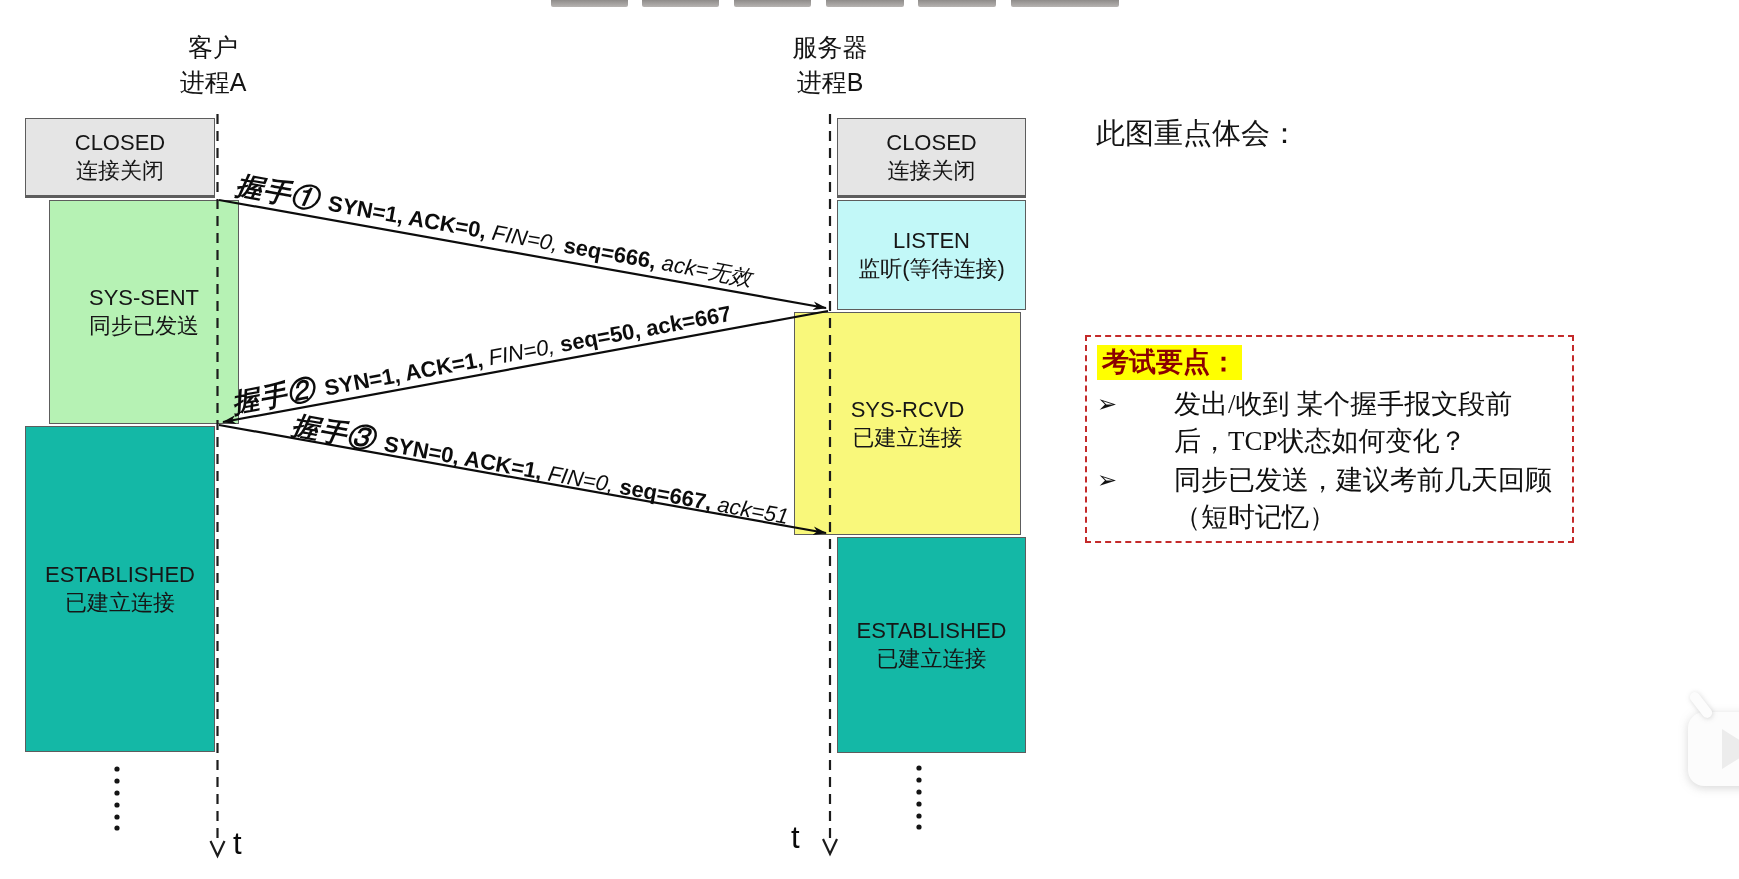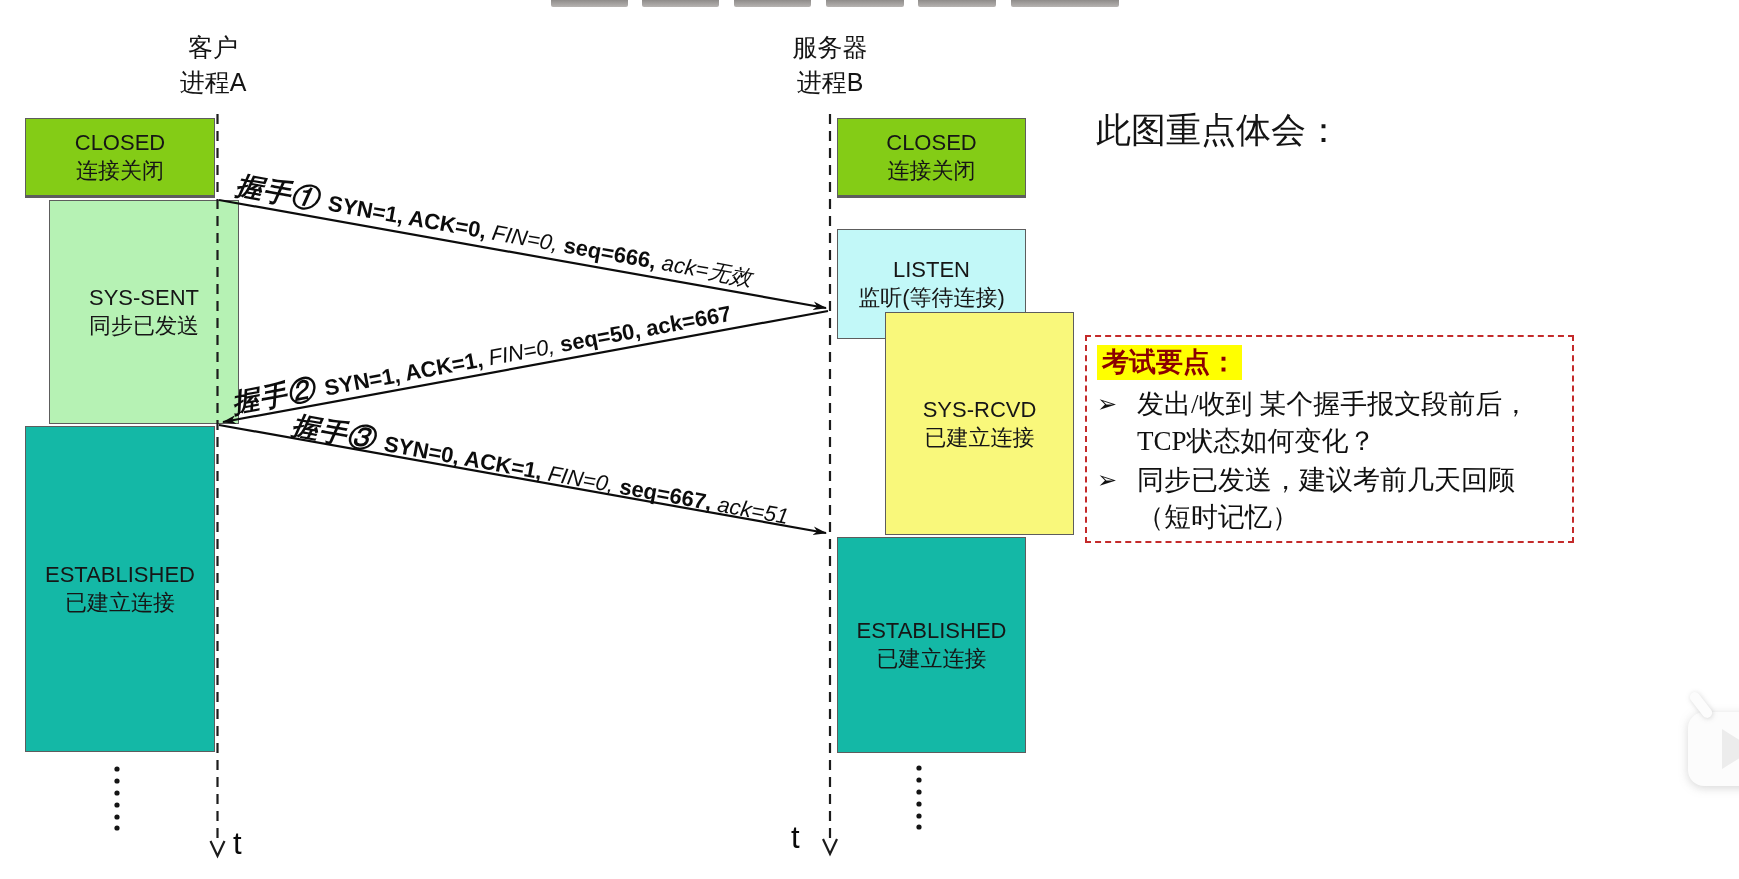--- a/index.html
+++ b/index.html
@@ -12,58 +12,58 @@
           background:linear-gradient(#8f8c8a,#b7b4b2);}
 
   
   .col-title{position:absolute;width:220px;text-align:center;
              font-size:25px;line-height:35px;color:#141414;}
 
   
   .state-box{position:absolute;border:1.6px solid #5d5d5d;box-sizing:border-box;
              display:flex;flex-direction:column;align-items:center;justify-content:center;
              font-size:22px;line-height:28px;text-align:center;color:#161616;}
-  .gray{background:#84cc16;border-bottom-width:3px;}
+  .gray{background:#e5e5e5;border-bottom-width:3px;}
   .green{background:#b6f2b4;margin-left:24px;}
   .purple{background:#14b8a6;}
-  .cyan{background:#c2f8f8;margin-top:29px;}
+  .cyan{background:#c2f8f8;}
   .yellow{background:#f9f87b;}
 
   
   svg.layer{position:absolute;left:0;top:0;z-index:1;}
 
   
   .arrow-label{position:absolute;z-index:2;white-space:nowrap;height:34px;line-height:34px;
                transform-origin:0 50%;font-size:22px;color:#0c0c0c;}
   .arrow-label .hand{font-size:27px;font-weight:700;font-style:italic;letter-spacing:1px;padding-right:10px;}
   .arrow-label .b{font-weight:700;}
   .arrow-label .i{font-style:italic;font-weight:400;}
   .al1{left:236px;top:168px;transform:rotate(10.1deg);}
   .al2{left:232px;top:387px;transform:rotate(-10.5deg);}
   .al3{left:292px;top:408px;transform:rotate(10.3deg);}
 
   
   .t-label{position:absolute;z-index:2;font-size:31px;font-weight:500;color:#0a0a0a;}
 
   
   .note{position:absolute;left:1096px;top:112px;width:480px;z-index:2;
-        font-family:Liberation Mono, monospace;
-        font-size:35px;line-height:42px;color:#141414;}
+        font-family:Liberation Serif, serif;
+        font-size:29px;line-height:42px;color:#141414;}
   .note .red{color:#c00b0b;}
 
   
   .exam-box{position:absolute;left:1085px;top:335px;width:489px;height:208px;z-index:2;
             border:2.5px dashed #c42a2a;box-sizing:border-box;padding:8px 10px 0 10px;
             font-family:Liberation Serif, serif;}
   .exam-title{display:inline-block;background:#ffff00;color:#8b0000;
               font-weight:700;font-size:27px;line-height:33px;padding:1px 5px;}
   .exam-list{margin:6px 0 0 0;padding:0;list-style:none;}
   .exam-item{display:flex;font-size:27px;line-height:37px;color:#101010;margin-bottom:2px;}
   .exam-item .marker{flex:0 0 40px;font-size:24px;line-height:37px;color:#111;}
-  .exam-item .txt{flex:1;}
+  .exam-item .txt{flex:1;margin-left:37px;}
 
   
   .watermark{position:absolute;left:1688px;top:712px;width:110px;height:74px;z-index:0;
              background:#fcfcfc;border-radius:16px;
              box-shadow:0 2px 10px rgba(140,140,140,.35);}
   .watermark .antenna{position:absolute;left:8px;top:-22px;width:10px;height:30px;border-radius:6px;
              background:#fcfcfc;box-shadow:0 1px 5px rgba(140,140,140,.35);transform:rotate(-38deg);}
   .watermark .play{position:absolute;left:34px;top:17px;width:0;height:0;
              border-top:20px solid transparent;border-bottom:20px solid transparent;
              border-left:32px solid #ececec;}
@@ -103,21 +103,21 @@
   </div>
 
   <div class="state-box gray" style="left:837px;top:118px;width:189px;height:80px">
     <div>CLOSED</div>
     <div>连接关闭</div>
   </div>
   <div class="state-box cyan" style="left:837px;top:200px;width:189px;height:110px">
     <div>LISTEN</div>
     <div>监听(等待连接)</div>
   </div>
-  <div class="state-box yellow" style="left:885px;top:312px;width:189px;height:223px">
+  <div class="state-box yellow" style="left:794px;top:312px;width:227px;height:223px">
     <div>SYS-RCVD</div>
     <div>已建立连接</div>
   </div>
   <div class="state-box purple" style="left:837px;top:537px;width:189px;height:216px">
     <div>ESTABLISHED</div>
     <div>已建立连接</div>
   </div>
 
   <svg class="layer" width="1739" height="879" viewBox="0 0 1739 879">
     <defs>

